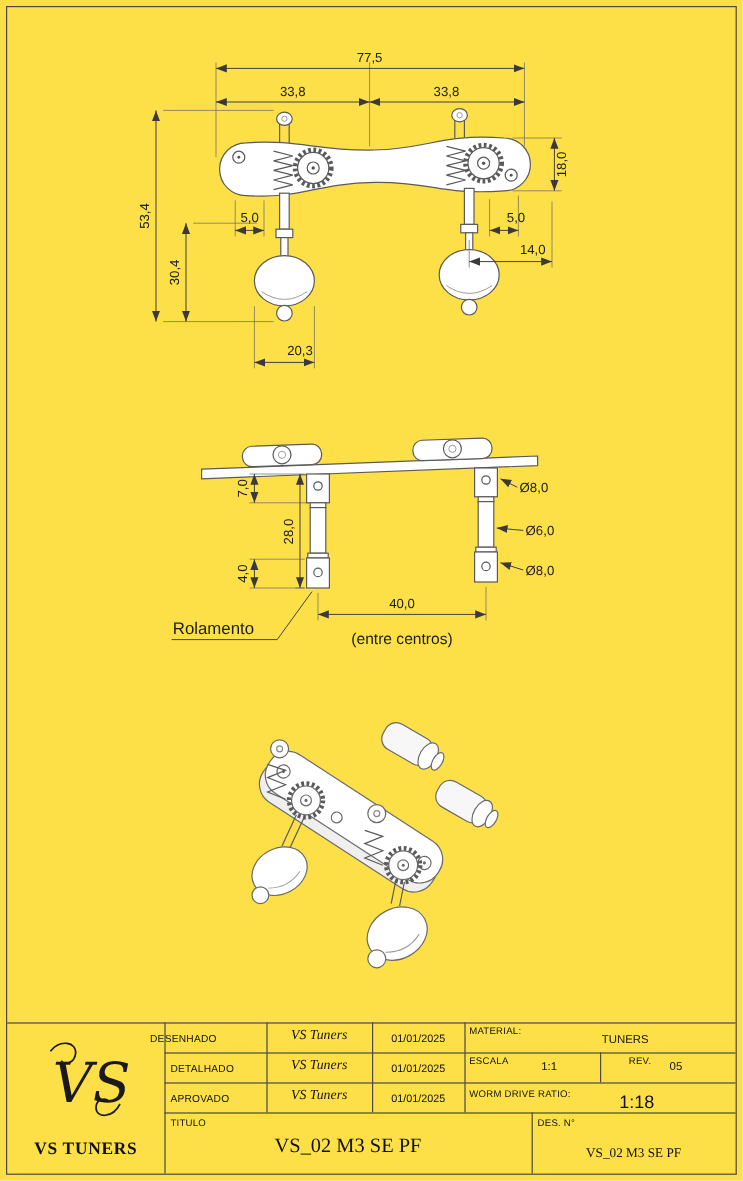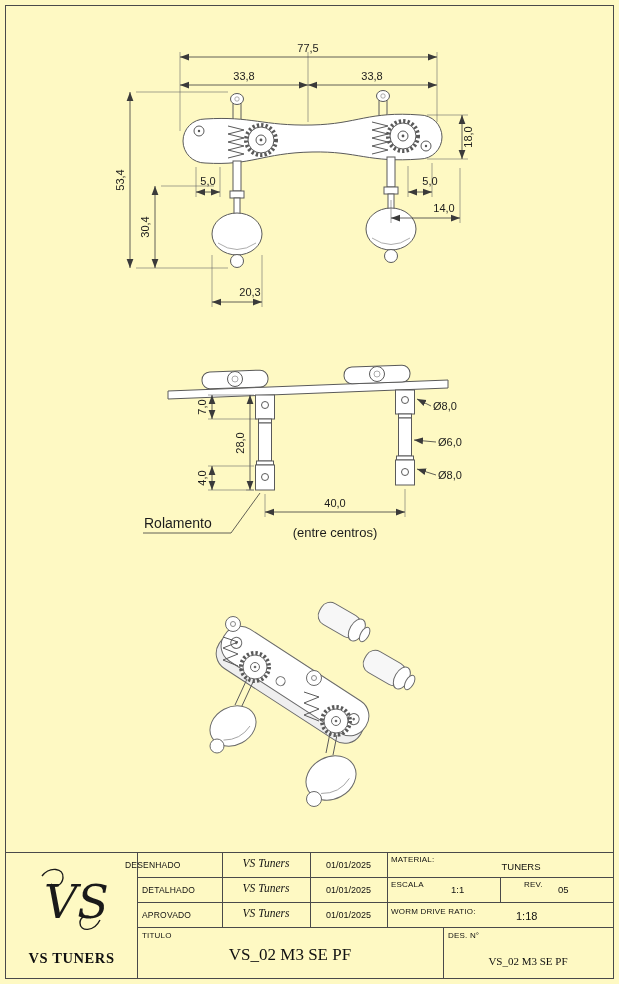--- a/index.html
+++ b/index.html
@@ -1,16 +1,16 @@
 <!DOCTYPE html>
 <html><head>
 <meta charset="utf-8">
 <style>
   html,body{margin:0;padding:0;background:#ffffff;}
-  .sheet{position:relative;width:619px;height:984px;background:#fef9c3;
+  .sheet{position:relative;width:619px;height:984px;background:#fde047;
          font-family:"Liberation Sans","DejaVu Sans",sans-serif;overflow:hidden;}
   .frame{position:absolute;left:5px;top:5px;right:5px;bottom:5px;border:1px solid #4a4a4a;}
   .drawing{position:absolute;left:0;top:0;}
   svg text{fill:#1c1c1c;font-family:"Liberation Sans","DejaVu Sans",sans-serif;font-size:11px;}
   .geo{stroke:#5a5a5a;stroke-width:1;fill:#ffffff;}
   .geoN{stroke:#5a5a5a;stroke-width:1;fill:none;}
   .lite{stroke:#8a8a8a;stroke-width:0.7;fill:none;}
   .dim{stroke:#3a3a3a;stroke-width:0.8;fill:none;}
   .ext{stroke:#6a6a6a;stroke-width:0.6;fill:none;}
   .teeth{stroke:#5a5a5a;stroke-width:4;fill:none;stroke-dasharray:2.3 2.1;}
@@ -344,21 +344,21 @@
 
     <span class="lbl" style="left:385px;top:3px;">MATERIAL:</span>
     <span class="rv" style="left:440px;top:9px;width:150px;text-align:center;">TUNERS</span>
 
     <span class="lbl" style="left:385px;top:28px;">ESCALA</span>
     <span class="rv" style="left:445px;top:32px;">1:1</span>
     <span class="lbl" style="left:502px;top:28px;padding-left:16px;">REV.</span>
     <span class="rv" style="left:552px;top:32px;">05</span>
 
     <span class="lbl" style="left:385px;top:55px;">WORM DRIVE RATIO:</span>
-    <span class="rv" style="left:510px;top:58px;font-size:11px;">1:18</span>
+    <span class="rv" style="left:510px;top:58px;font-size:15px;">1:18</span>
 
     <span class="lbl" style="left:136px;top:79px;">TITULO</span>
     <span class="bigtitle" style="left:131px;top:93px;width:306px;">VS_02 M3 SE PF</span>
 
     <span class="lbl" style="left:442px;top:79px;">DES. N°</span>
     <span class="desval" style="left:437px;top:103px;width:170px;">VS_02 M3 SE PF</span>
   </div>
 </div>
 
 </body></html>

